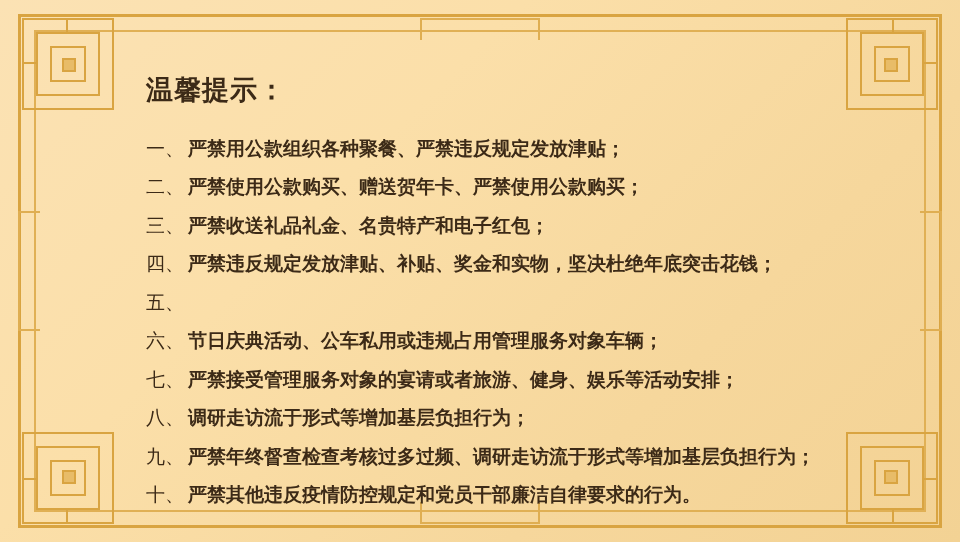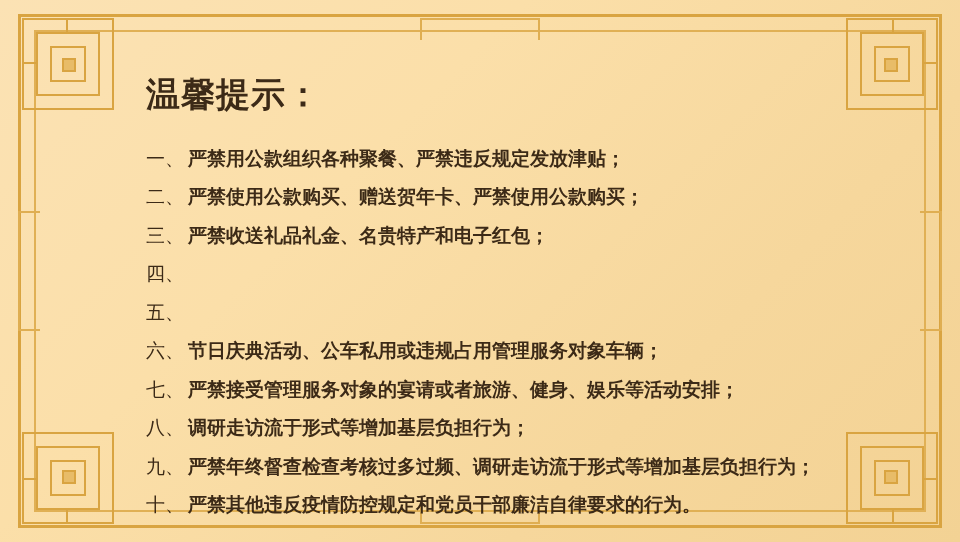--- a/index.html
+++ b/index.html
@@ -79,21 +79,21 @@
 
   
   .content {
     position: absolute;
     left: 146px;
     top: 72px;
     right: 96px;
     bottom: 70px;
   }
   .title {
-    font-size: 34px;
+    font-size: 27px;
     font-weight: bold;
     color: #3c2a17;
     letter-spacing: 1px;
     margin: 0 0 26px 0;
     font-family: "DejaVu Sans", "Liberation Sans", sans-serif;
   }
   ol.rules {
     list-style: none;
     margin: 0;
     padding: 0;
@@ -175,20 +175,21 @@
       <li>
         <span class="num">二、</span>
         <span class="txt">严禁使用公款购买、赠送贺年卡、严禁使用公款购买；</span>
       </li>
       <li>
         <span class="num">三、</span>
         <span class="txt">严禁收送礼品礼金、名贵特产和电子红包；</span>
       </li>
       <li>
         <span class="num">四、</span>
+        <span class="txt">严禁违反规定发放津贴、补贴、奖金和实物，坚决杜绝年底突击花钱；</span>
       </li>
       <li>
         <span class="num">五、</span>
       </li>
       <li>
         <span class="num">六、</span>
         <span class="txt">节日庆典活动、公车私用或违规占用管理服务对象车辆；</span>
       </li>
       <li>
         <span class="num">七、</span>

